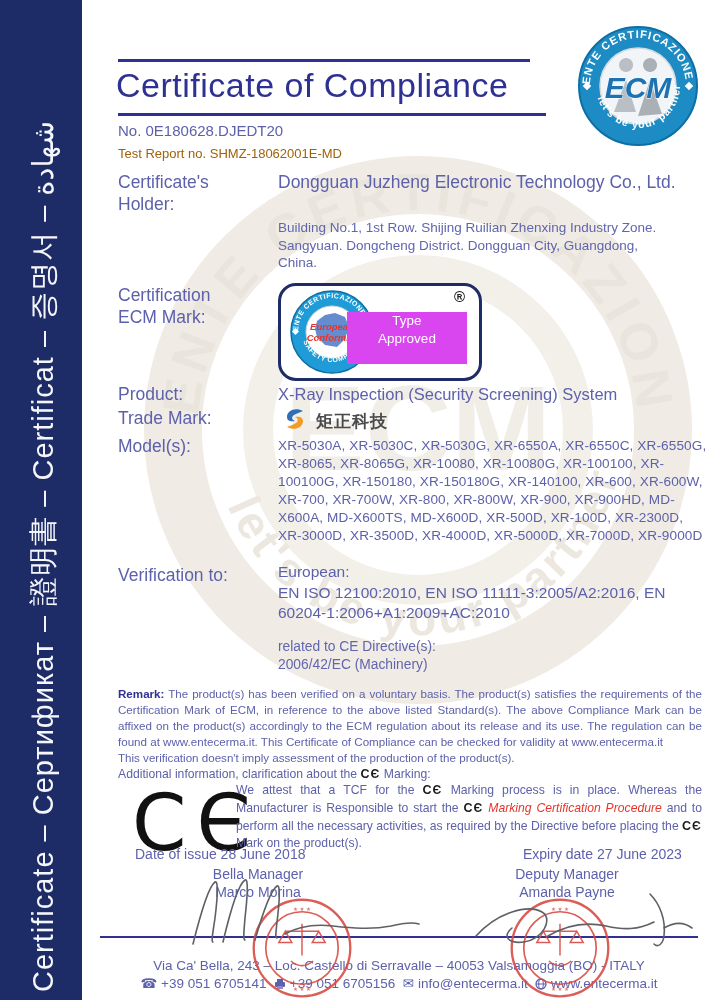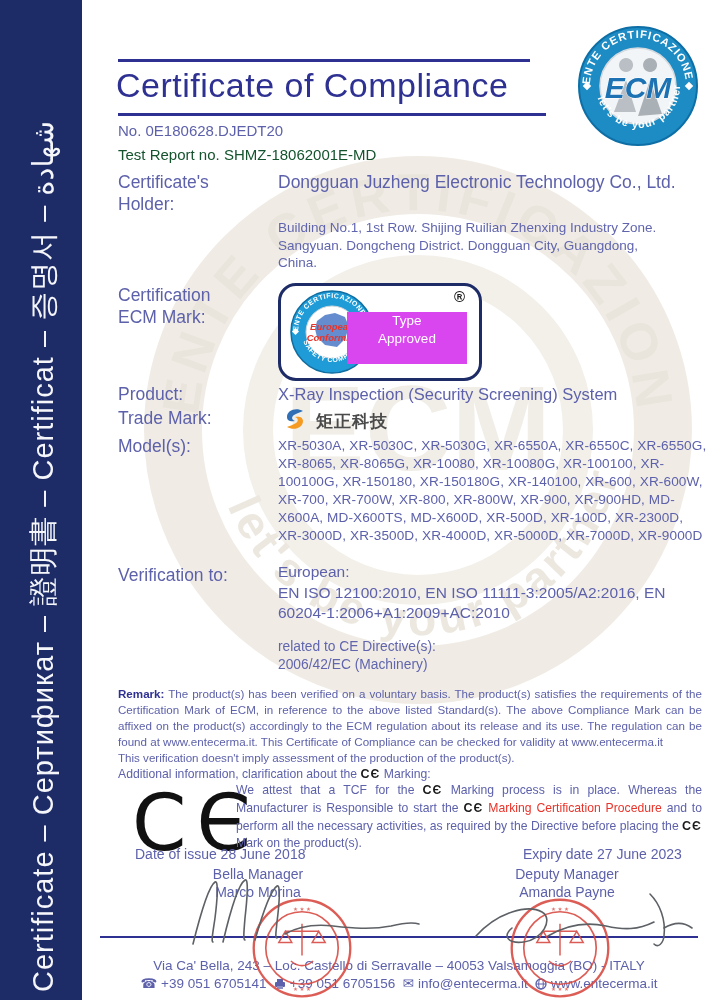--- a/index.html
+++ b/index.html
@@ -15,30 +15,30 @@
     color:#f5f6fa;font-size:29px;letter-spacing:1px;white-space:nowrap;font-weight:400;
   }
   
   .watermark{position:absolute;left:118px;top:130px;z-index:0;opacity:1;}
   
   .content{position:absolute;inset:0;z-index:1;}
   .abs{position:absolute;}
   .hline{position:absolute;height:3px;background:#2e3192;}
   .title{font-size:34px;letter-spacing:0.5px;color:#2e3192;font-weight:400;white-space:nowrap;}
   .certno{font-size:15px;color:#5d61ab;}
-  .testreport{font-size:15px;color:#14532d;}
+  .testreport{font-size:13px;color:#a16207;}
   .label{font-size:17.5px;color:#5d61ab;line-height:1.25;}
   .value-lg{font-size:17.5px;color:#5d61ab;line-height:1.25;}
   .value-md{font-size:13.5px;color:#6165ae;line-height:1.3;}
   .models{font-size:13.6px;color:#5d61ab;line-height:1.33;letter-spacing:0.1px;}
   .remark{font-size:11.6px;color:#5d61ab;line-height:1.38;text-align:justify;}
   .remark b{color:#2e3192;}
   .addl-head{font-size:12.2px;color:#5d61ab;}
   .addl-par{font-size:12.2px;color:#5d61ab;line-height:1.42;text-align:justify;}
-  .red-italic{color:#e8342a;}
+  .red-italic{color:#e8342a;font-style:italic;}
   .ce-inline{color:#1a1a1a;font-weight:700;letter-spacing:1px;font-size:12.5px;white-space:nowrap;}
   .ce-big{font-size:78px;color:#111;font-weight:400;letter-spacing:10px;font-family:"DejaVu Sans",sans-serif;}
   .dates{font-size:14px;color:#5d61ab;}
   .sig-role{font-size:14px;color:#5d61ab;text-align:center;line-height:1.25;}
   .footer-company{font-size:14.5px;font-weight:700;color:#2e3192;text-align:center;}
   .footer-line2{font-size:13.5px;color:#5d61ab;text-align:center;}
   .footer-line3{font-size:13.5px;color:#5d61ab;text-align:center;}
   .markbox{
     position:absolute;left:278px;top:283px;width:198px;height:92px;
     border:3.5px solid #1d2b67;border-radius:18px;background:#fff;

